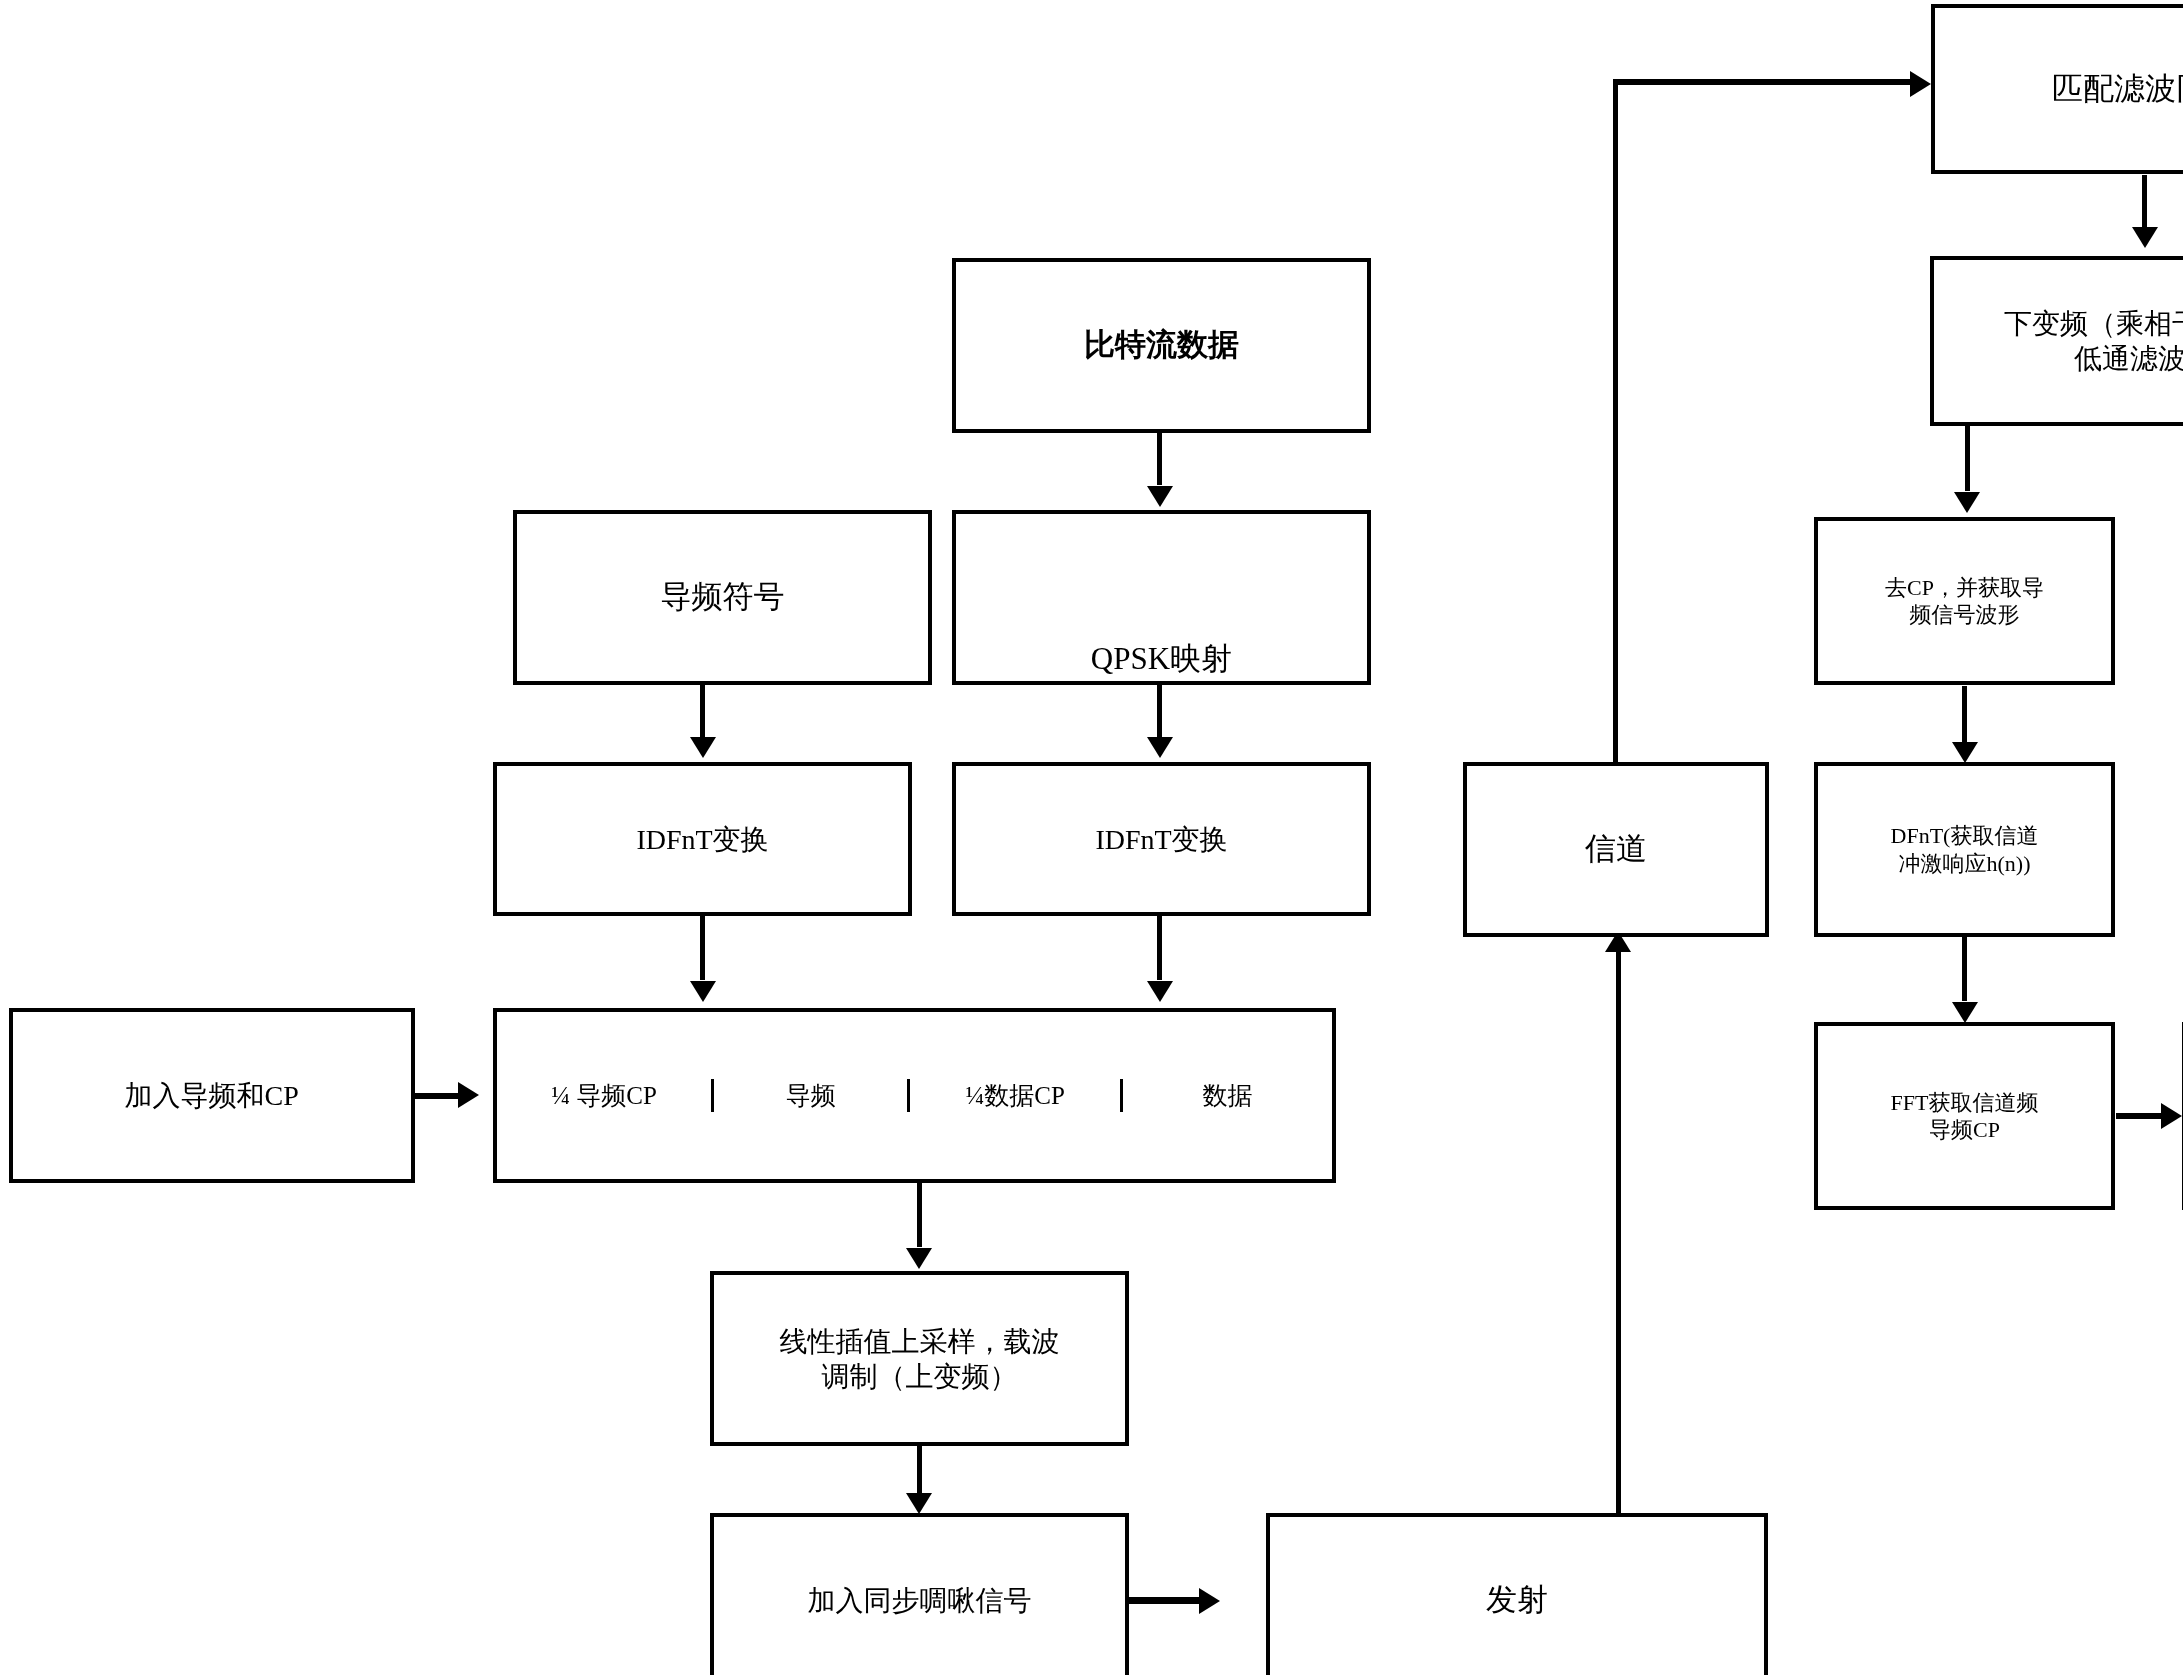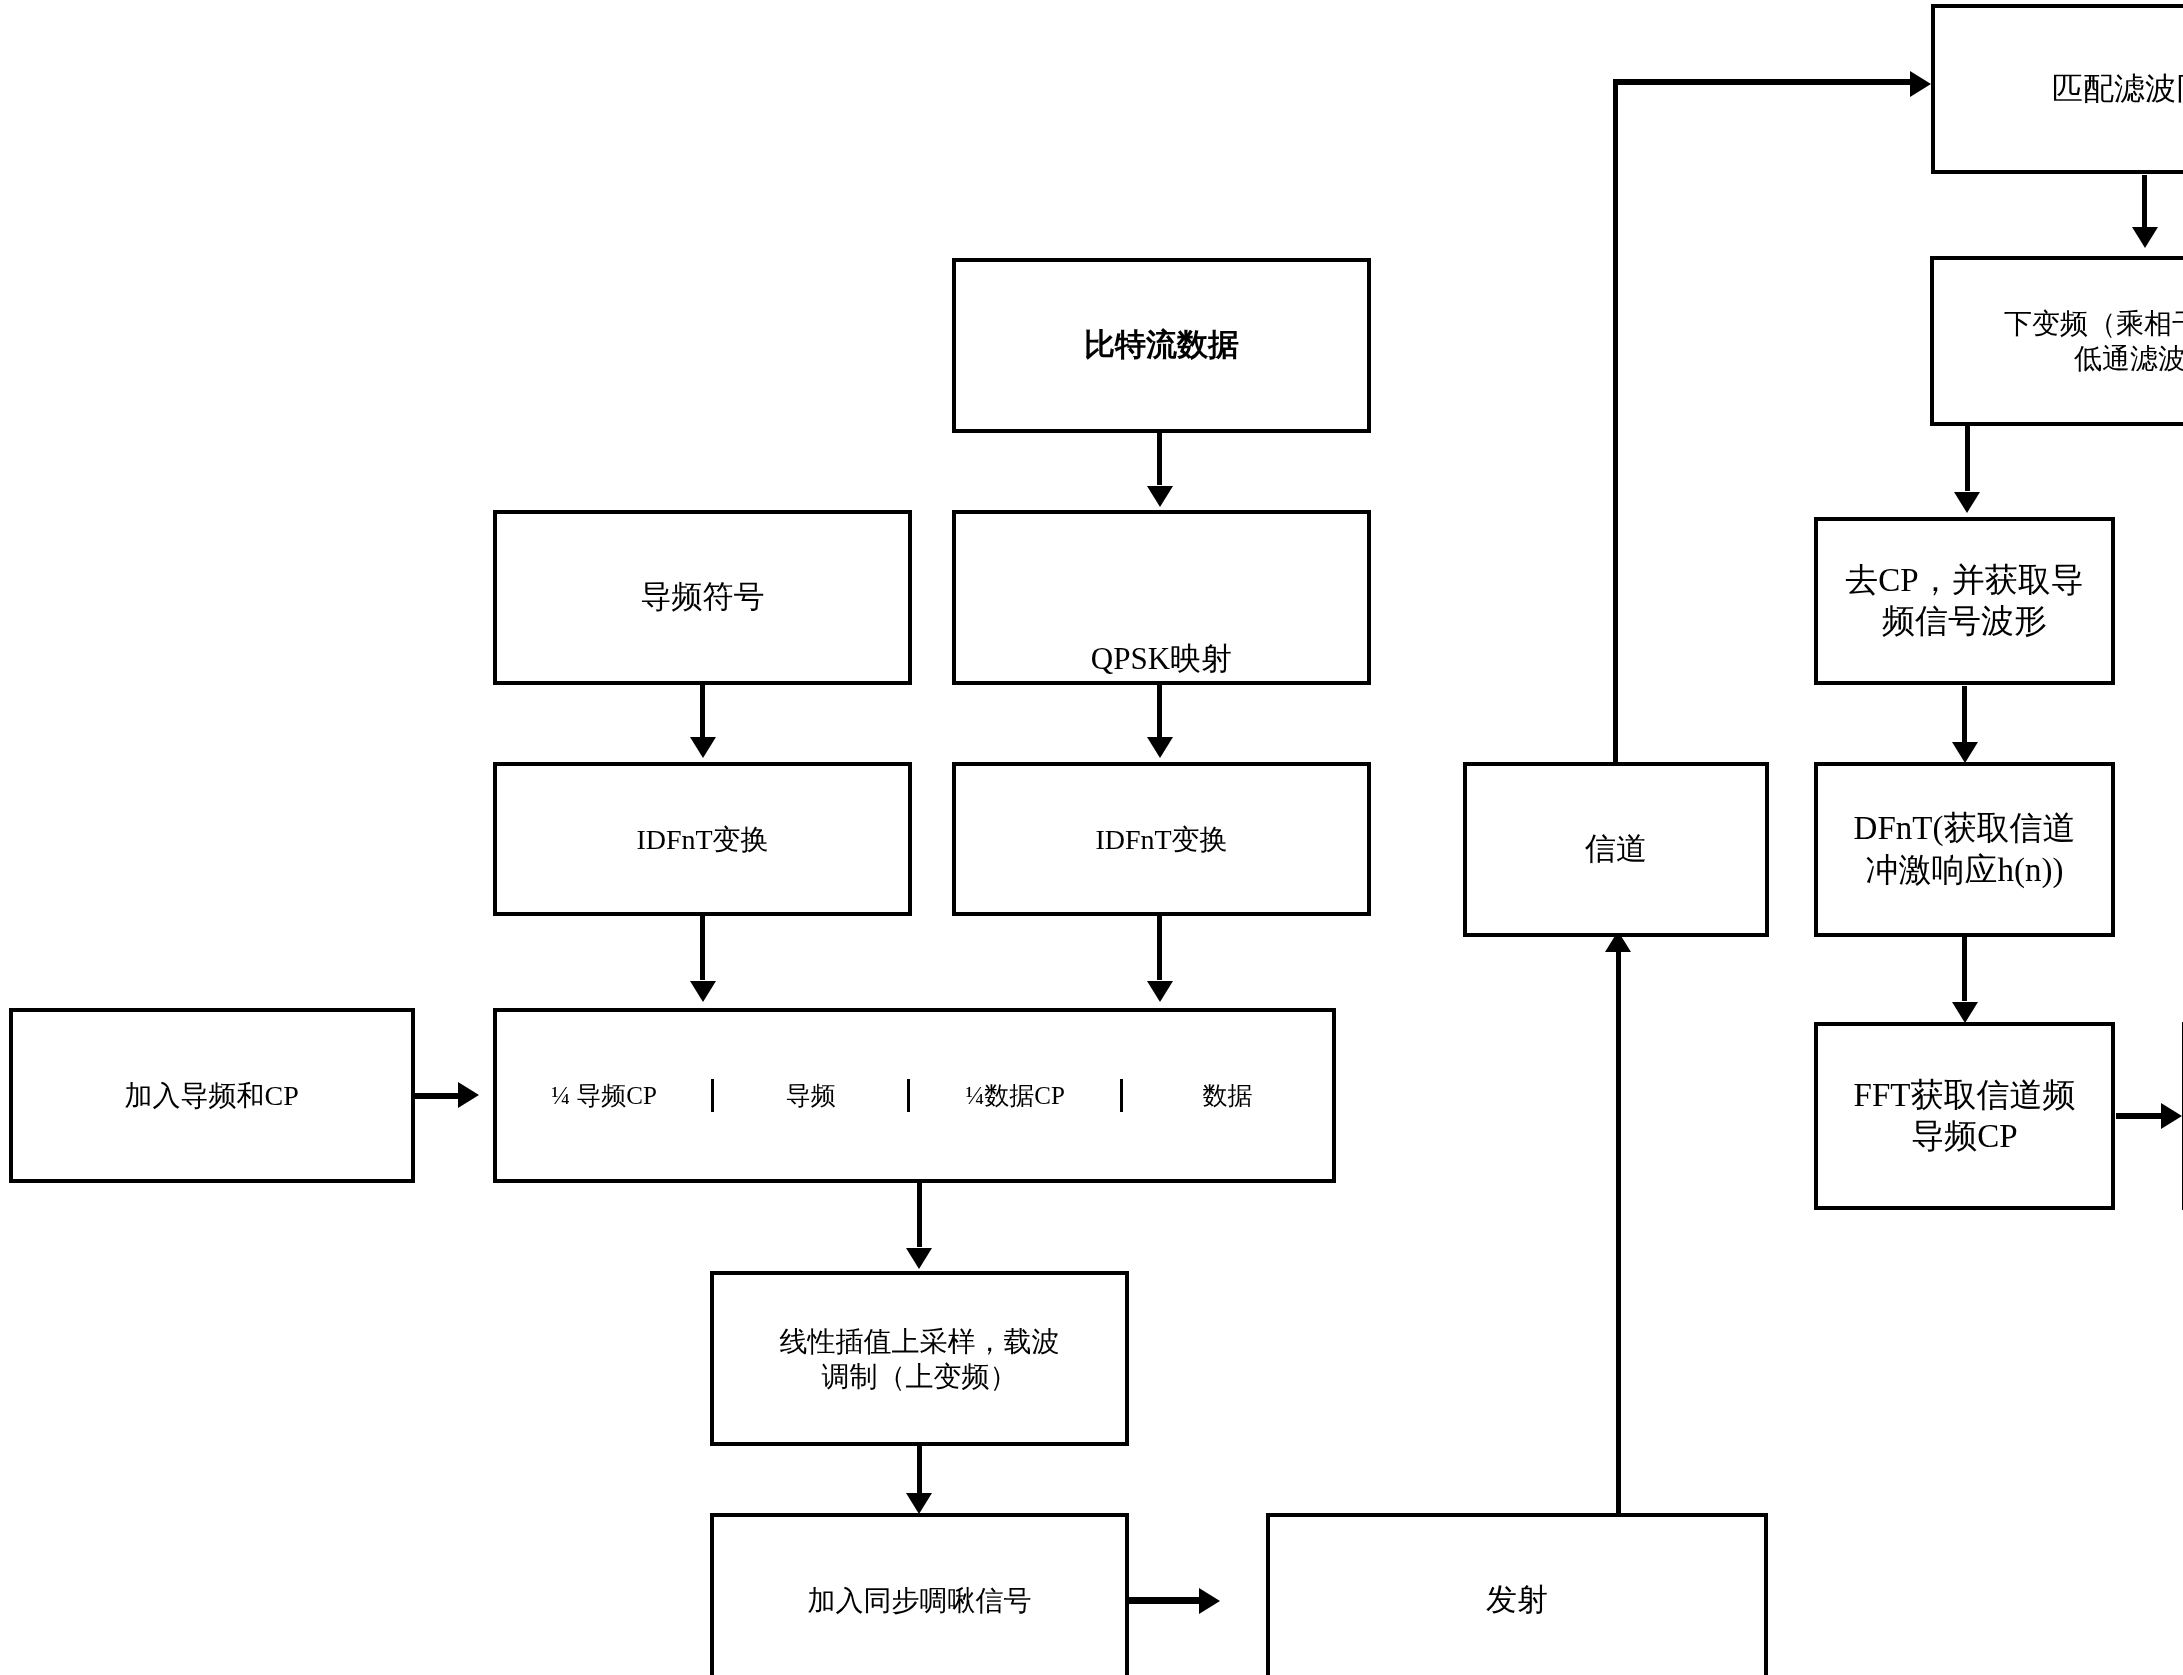--- a/index.html
+++ b/index.html
@@ -29,21 +29,21 @@
     white-space: pre-line;
     padding: 2.6px 6.1px;
   }
   .box .lbl {
     display: block;
     width: 100%;
     white-space: pre-line;
   }
   .fs-lg  { font-size: 31px; }
   .fs-md  { font-size: 28px; }
-  .fs-sm  { font-size: 33px; font-family: Liberation Serif, serif; }
+  .fs-sm  { font-size: 22px; font-family: Liberation Serif, serif; }
 
   
   .frame-row {
     position: absolute;
     box-sizing: border-box;
     border: 4.4px solid #000000;
     background: #ffffff;
     display: flex;
     flex-direction: row;
   }
@@ -95,21 +95,21 @@
 
 <div id="canvas">
 
   <div class="box fs-lg" style="left:952px; top:258px; width:419px; height:175px;font-weight:bold;">
     <span class="lbl">比特流数据</span>
   </div>
 
   <div class="line" style="left:1157px; top:433px; width:5.2px; height:52px;"></div>
   <div class="arrow-down" style="left:1147px; top:486px;"></div>
 
-  <div class="box fs-lg" style="left:493px; top:510px; width:419px; height:175px;">
+  <div class="box fs-lg" style="left:513px; top:510px; width:419px; height:175px;">
     <span class="lbl">导频符号</span>
   </div>
 
   <div class="box fs-lg" style="left:952px; top:510px; width:419px; height:175px;align-items:flex-end;">
     <span class="lbl">QPSK映射</span>
   </div>
 
   <div class="line" style="left:700px; top:685px; width:5.2px; height:52px;"></div>
   <div class="arrow-down" style="left:690px; top:737px;"></div>
 

